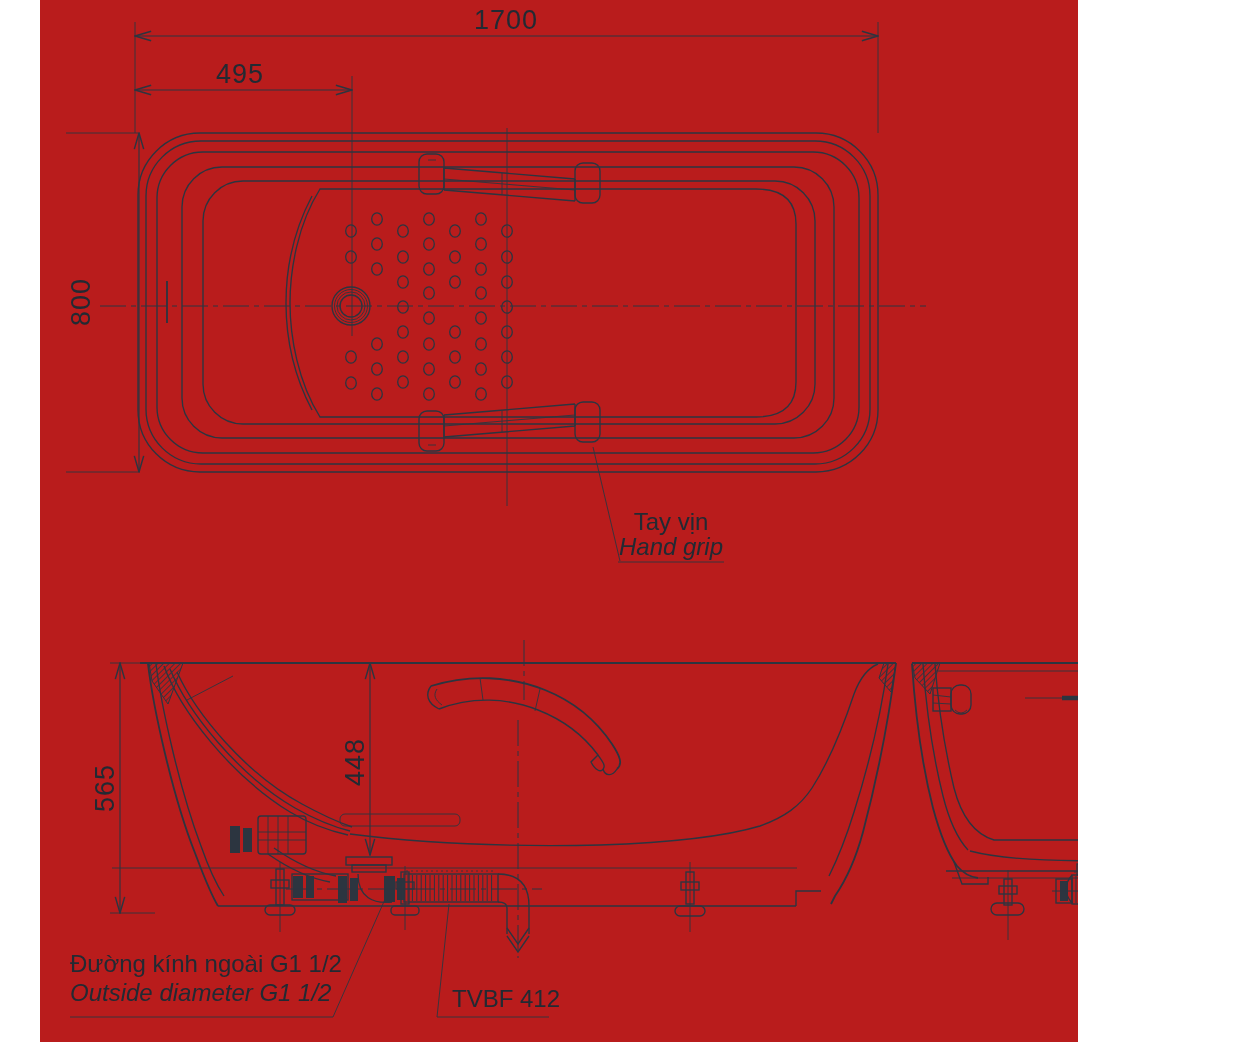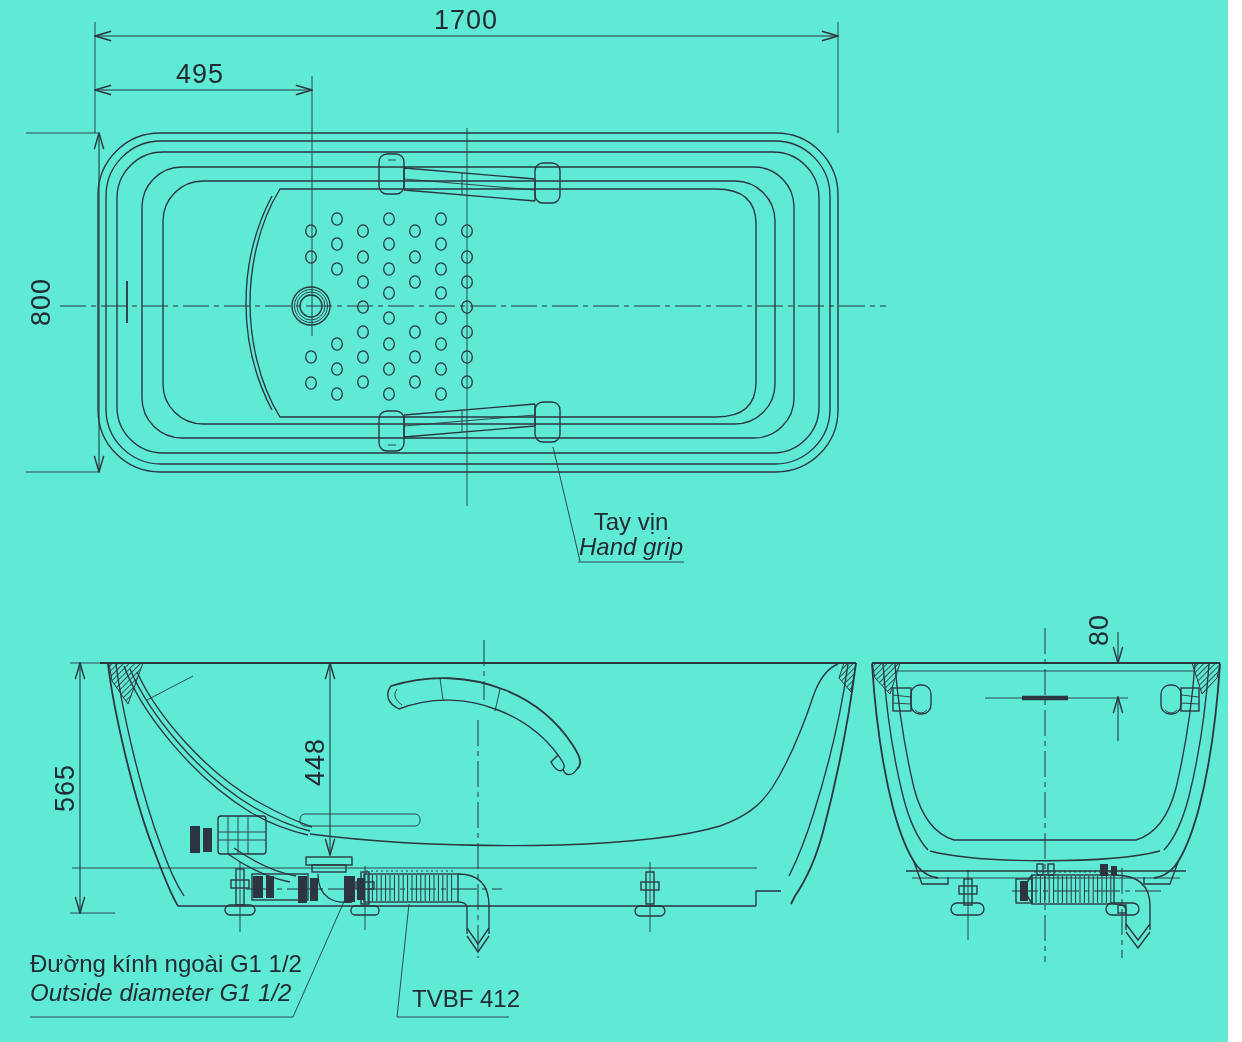--- a/index.html
+++ b/index.html
@@ -1,16 +1,16 @@
 <!DOCTYPE html>
 <html lang="vi"><head>
 <meta charset="utf-8">
 <style>
   html,body{margin:0;padding:0;background:#ffffff;}
-  .canvas{width:1228px;height:1042px;background:#5eead4;position:relative;overflow:hidden;}
+  .canvas{width:1038px;height:1042px;background:#b91c1c;position:relative;overflow:hidden;margin-left:40px;}
   svg{display:block;}
   text{font-family:"Liberation Sans","DejaVu Sans",sans-serif;fill:#222a33;}
   .dim-txt{font-size:27px;letter-spacing:1px;}
   .lbl-txt{font-size:24px;}
   .lbl-it{font-size:24px;font-style:italic;}
   .thin{stroke:#2c3540;stroke-width:0.9;fill:none;}
   .med{stroke:#2c3540;stroke-width:1.35;fill:none;}
   .thick{stroke:#2c3540;stroke-width:2.2;fill:none;}
   .w2{stroke:#2c3540;stroke-width:1.8;fill:none;}
   .dimline{stroke:#2c3540;stroke-width:1.1;fill:none;}

